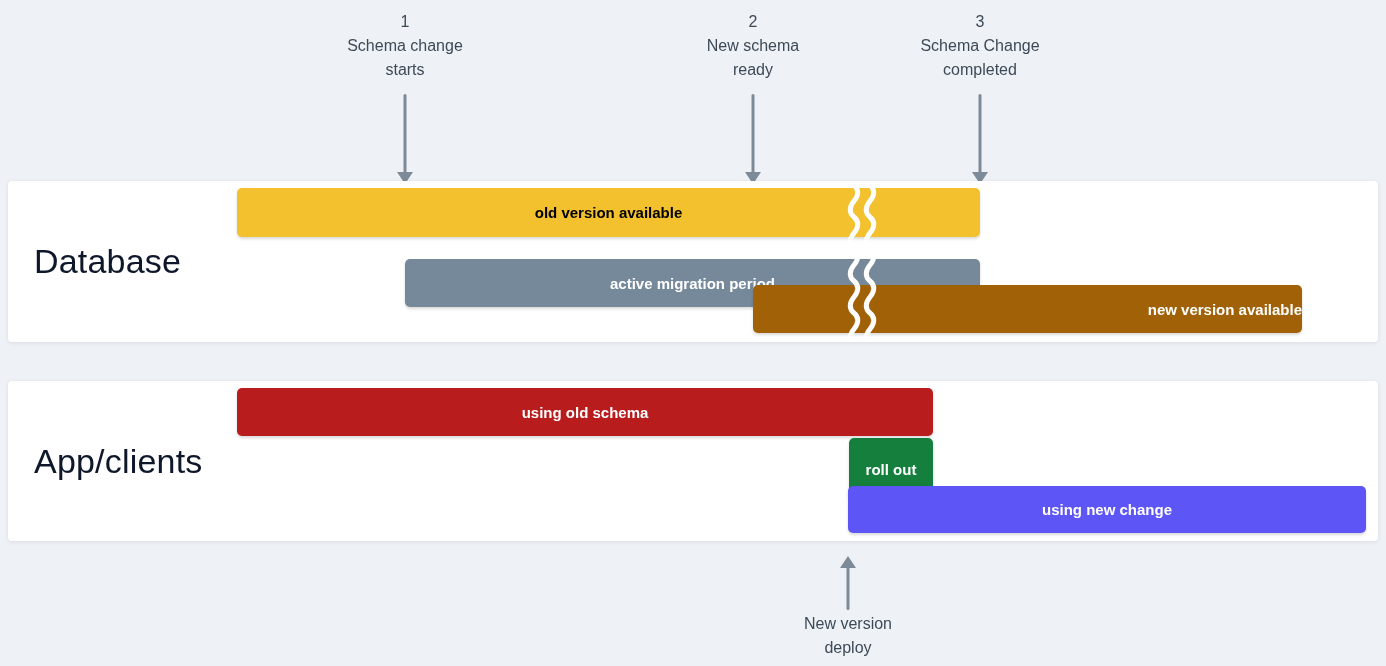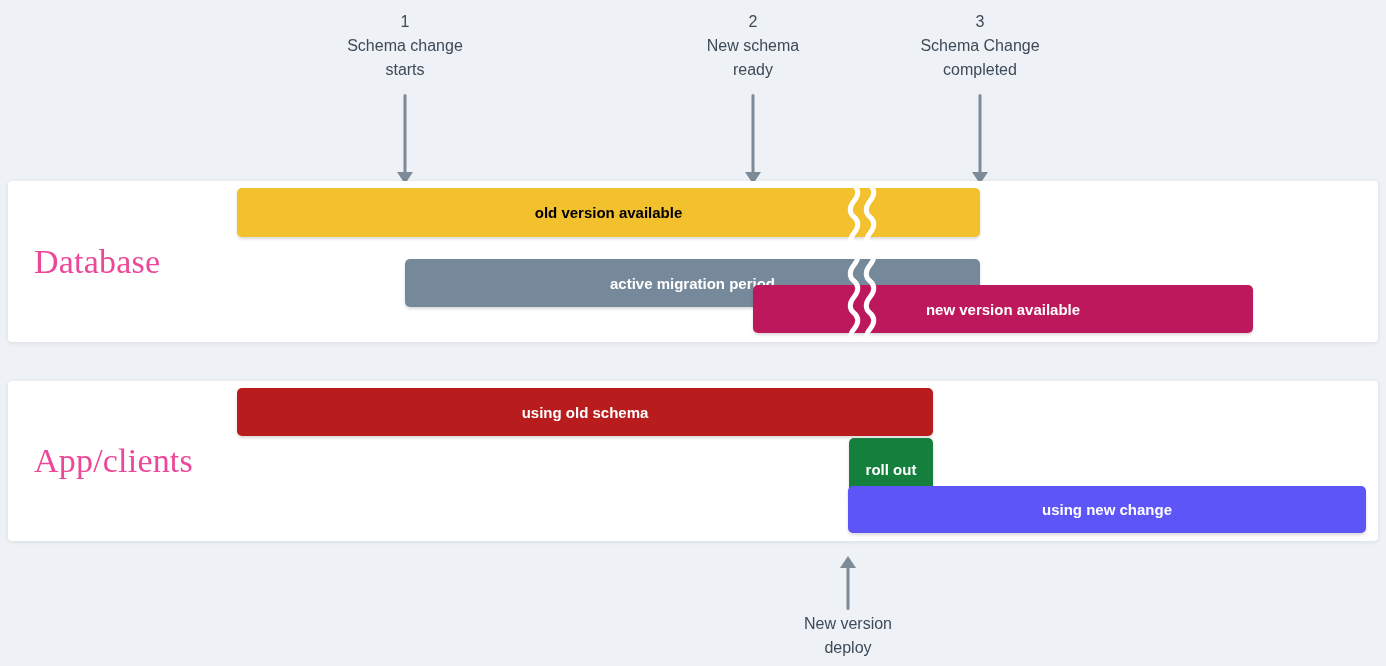--- a/index.html
+++ b/index.html
@@ -56,23 +56,22 @@
     background:#ffffff;
     border-radius:4px;
     box-shadow:0 1px 4px rgba(31,45,61,0.10);
   }
   .lane-title{
     position:absolute;
     left:26px;top:0;bottom:0;
     display:flex;align-items:center;
     font-size:34px;
     font-weight:500;
-    color:#ec4899;
+    color:#0f172a;
     letter-spacing:0.2px;
-    font-family:Liberation Serif, serif;
   }
 
   
   .bar{
     position:absolute;
     display:flex;align-items:center;justify-content:center;
     border-radius:5px;
     box-shadow:0 2px 3px rgba(0,0,0,0.15);
     font-size:15px;
     font-weight:600;
@@ -122,21 +121,21 @@
     <div class="lane-title">Database</div>
 
     <div class="bar dark-label" style="left: 229px; top: 7px; width: 743px; height: 49px; background: rgb(242, 193, 45);">
       <span>old version available</span>
     </div>
 
     <div class="bar" style="left: 397px; top: 56px; width: 575px; height: 48px; background: rgb(118, 137, 155); margin-top: 22px;">
       <span>active migration period</span>
     </div>
 
-    <div class="bar" style="left: 745px; top: 104px; width: 500px; height: 48px; background: #be185d;">
+    <div class="bar" style="left: 745px; top: 104px; width: 549px; height: 48px; background: #a16207; justify-content: flex-end;">
       <span>new version available</span>
     </div>
 
     <svg class="waves" style="left:836px;top:4px;" width="40" height="152" viewBox="0 0 40 152">
       <path d="M10 0 c5 4 5 10 0 16 c-5 6 -5 12 0 16 c5 4 5 10 0 16 c-5 6 -5 12 0 16 c5 4 5 10 0 16 c-5 6 -5 12 0 16 c5 4 5 10 0 16 c-5 6 -5 12 0 16 c5 4 5 10 0 16 c-5 6 -5 12 0 16" fill="none" stroke="#ffffff" stroke-width="5" stroke-linecap="round"></path>
       <path d="M26 0 c5 4 5 10 0 16 c-5 6 -5 12 0 16 c5 4 5 10 0 16 c-5 6 -5 12 0 16 c5 4 5 10 0 16 c-5 6 -5 12 0 16 c5 4 5 10 0 16 c-5 6 -5 12 0 16 c5 4 5 10 0 16 c-5 6 -5 12 0 16" fill="none" stroke="#ffffff" stroke-width="5" stroke-linecap="round"></path>
     </svg>
   </div>
 
   <div class="card" style="top:381px;height:160px;">

